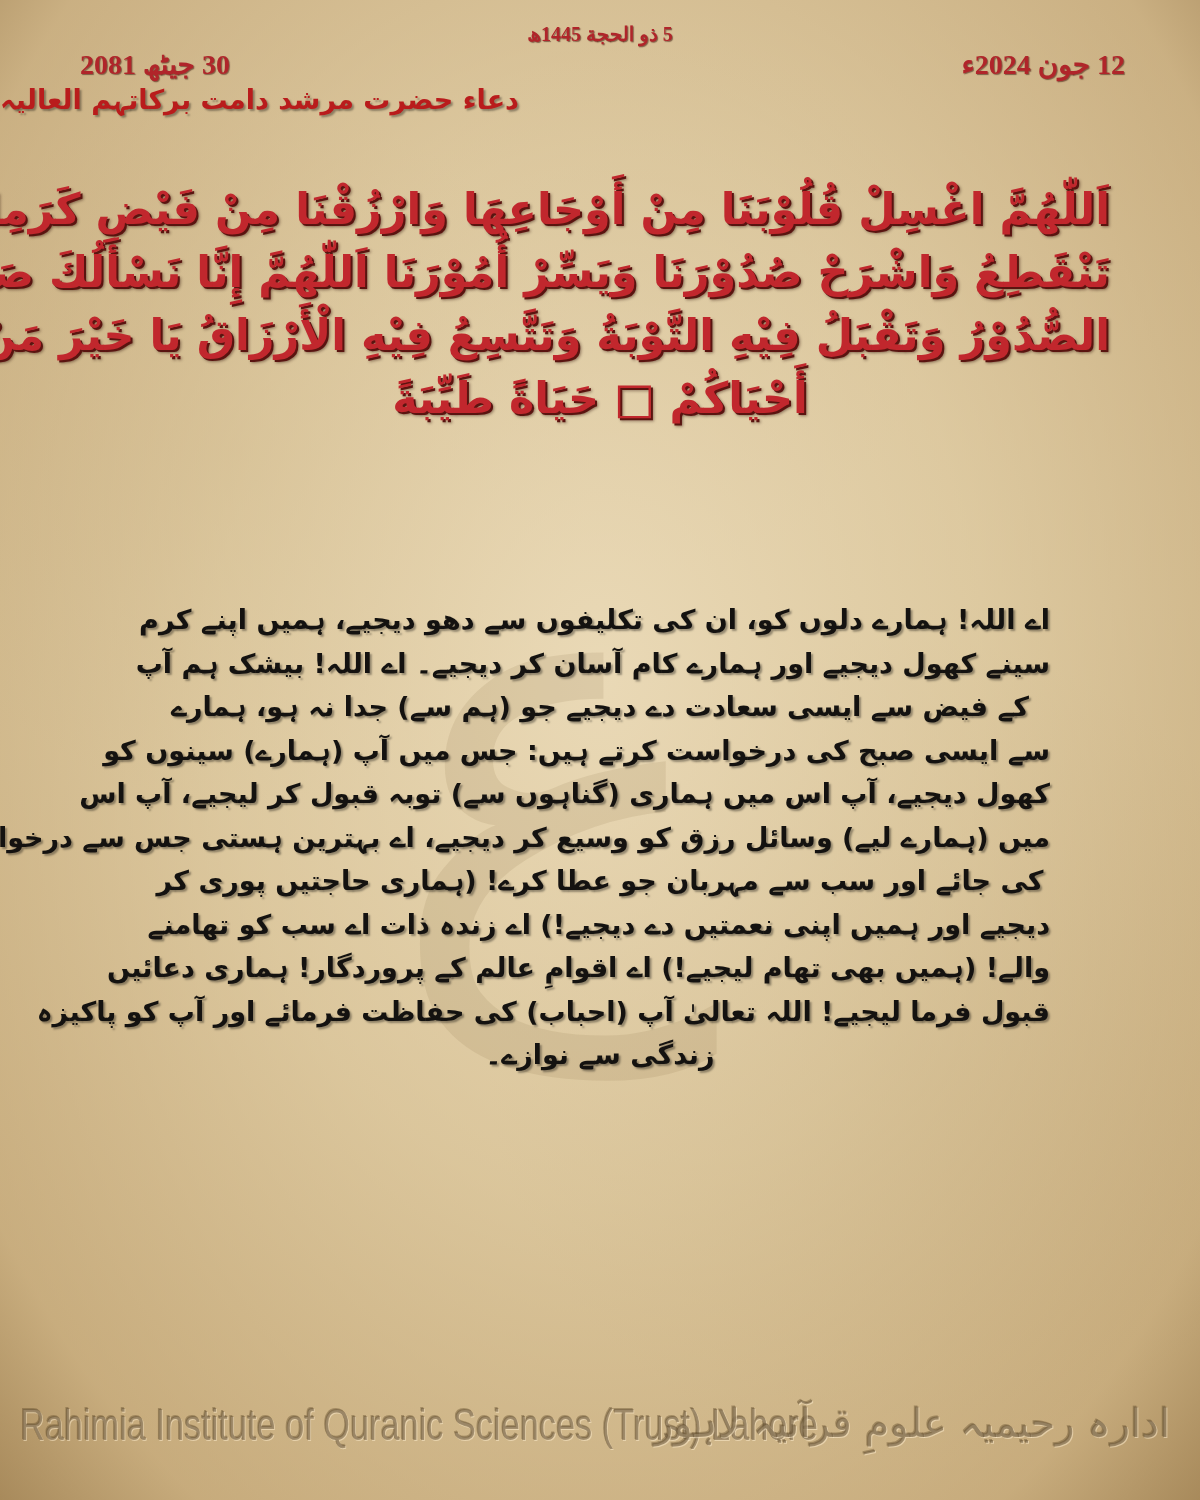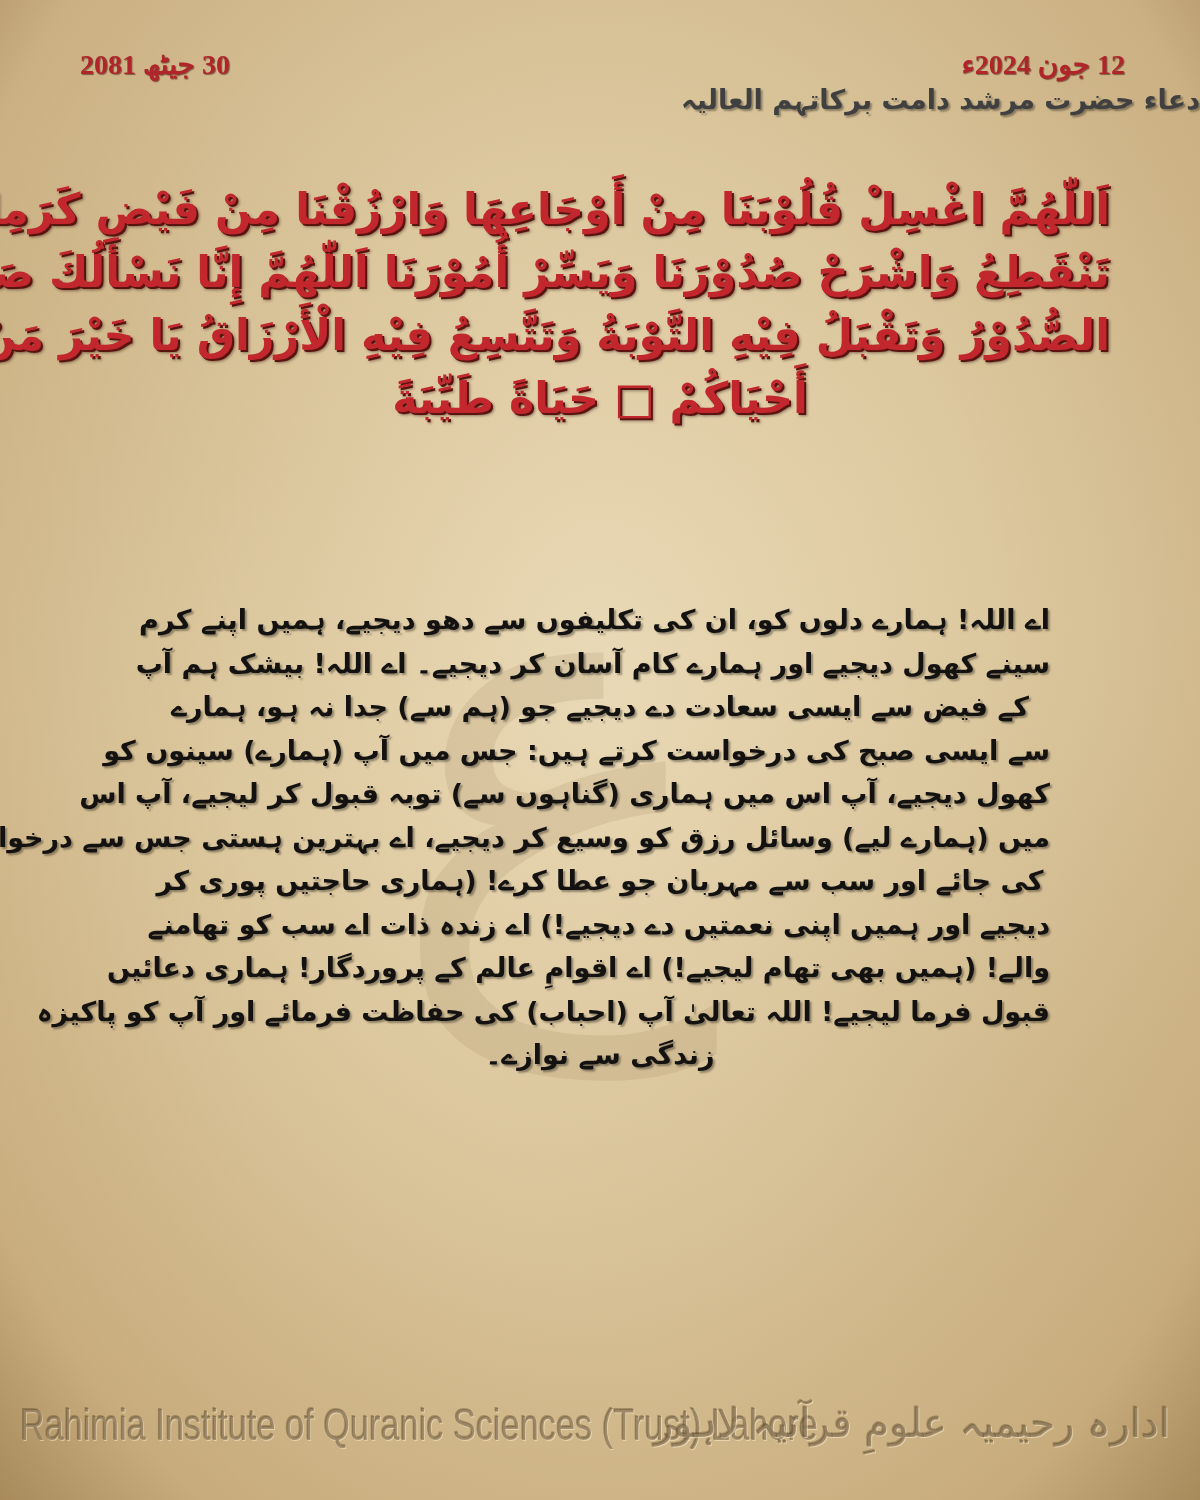--- a/index.html
+++ b/index.html
@@ -27,23 +27,23 @@
   }
   .date {
     position:absolute; font-family:"Liberation Serif", serif; font-weight:bold;
     font-size:28px; color:#b0252a; text-shadow:1px 1px 1px rgba(60,20,10,0.55);
     direction:rtl; white-space:nowrap;
   }
   .date-greg { right:75px; top:4px; }
   .date-bikrami { left:80px; top:4px; }
   .date-hijri { left:0; right:0; text-align:center; top:-22px; font-size:20px; }
   .title {
-    position:absolute; top:84px; left:0; right:0; text-align:right;
+    position:absolute; top:84px; left:0; right:0; text-align:left;
     direction:rtl; font-family:"DejaVu Sans", sans-serif; font-weight:bold;
-    font-size:27px; color:#404040; text-shadow:2px 2px 2px rgba(0,0,0,0.35);
+    font-size:27px; color:#b91c1c; text-shadow:2px 2px 2px rgba(0,0,0,0.35);
   }
   .arabic {
     position:absolute; top:178px; left:90px; right:90px; text-align:center;
     direction:rtl; font-family:"DejaVu Sans", sans-serif; font-weight:bold;
     font-size:43px; line-height:63px; color:#c1272d;
     text-shadow:2px 2px 0 #5a1410, 3px 3px 3px rgba(40,10,5,0.45);
   }
   .arabic .line { display:block; white-space:nowrap; }
   .urdu {
     position:absolute; top:598px; left:150px; right:150px; text-align:center;
@@ -66,20 +66,21 @@
     text-shadow:1px 1px 0 rgba(255,240,210,0.5), -1px -1px 0 rgba(80,60,30,0.35);
   }
 </style>
 </head>
 <body>
 
 <div class="parchment"></div>
 <div class="watermark">ع</div>
 
 <div class="top-row">
+  <div class="date date-hijri">5 ذو الحجة 1445ھ</div>
   <div class="date date-greg">12 جون 2024ء</div>
   <div class="date date-bikrami">30 جیٹھ 2081</div>
 </div>
 
 <div class="title">دعاء حضرت مرشد دامت برکاتہم العالیہ</div>
 
 <div class="arabic">
   <span class="line">اَللّٰهُمَّ اغْسِلْ قُلُوْبَنَا مِنْ أَوْجَاعِهَا وَارْزُقْنَا مِنْ فَيْضِ كَرَمِكَ سَعَادَةً لَّا</span>
   <span class="line">تَنْقَطِعُ وَاشْرَحْ صُدُوْرَنَا وَيَسِّرْ أُمُوْرَنَا اَللّٰهُمَّ إِنَّا نَسْأَلُكَ صَبَاحًا تَنْشَرِحُ فِيْهِ</span>
   <span class="line">الصُّدُوْرُ وَتَقْبَلُ فِيْهِ التَّوْبَةُ وَتَتَّسِعُ فِيْهِ الْأَرْزَاقُ يَا خَيْرَ مَنْ سُئِلَ وَأَكْرَمَ</span>

